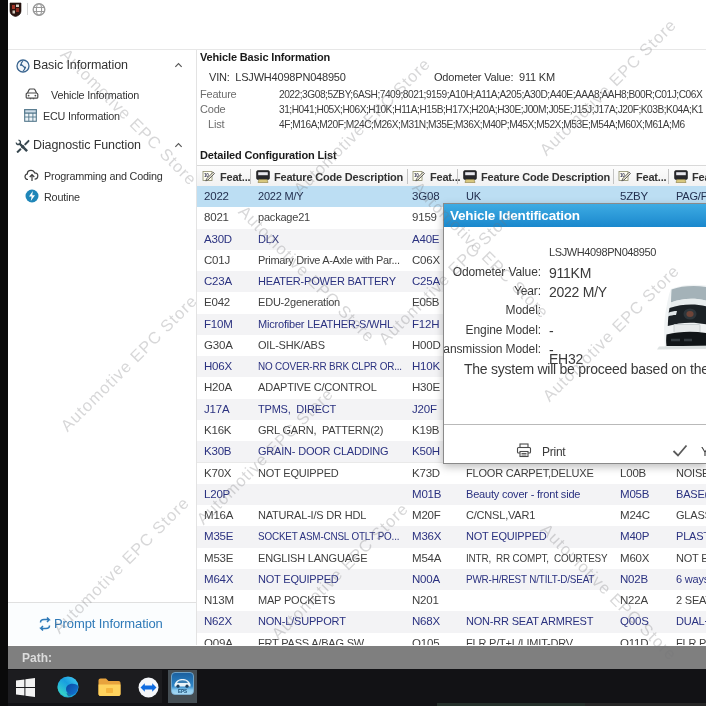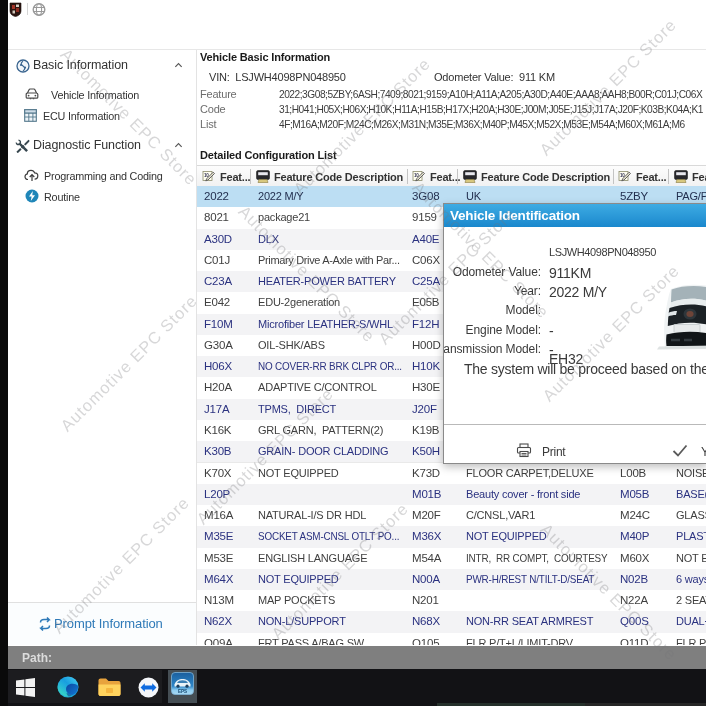--- a/index.html
+++ b/index.html
@@ -131,21 +131,21 @@
     <path d="M3.5 5.5 C3.5 3.5 5 2.5 7 2.5 h5 l-2 -2 M12.5 2.5 l-2.5 2.5" fill="none" stroke="#2f7ab8" stroke-width="1.5"></path>
     <path d="M12.5 8.5 C12.5 10.5 11 11.5 9 11.5 h-5 l2 2 M3.5 11.5 L6 9" fill="none" stroke="#2f7ab8" stroke-width="1.5"></path>
   </svg>
   <div class="mtxt" style="left:54px;top:616px;font-size:13px;letter-spacing:-0.1px;color:#2f7ab8;">Prompt Information</div>
 
   <div class="abs h1" style="left:200px;top:51px;">Vehicle Basic Information</div>
   <div class="abs lbl" style="left:209px;top:71px;">VIN:&nbsp; LSJWH4098PN048950</div>
   <div class="abs lbl" style="left:434px;top:71px;">Odometer Value:&nbsp; 911 KM</div>
   <div class="abs lbl gray" style="left:200px;top:88px;">Feature</div>
   <div class="abs lbl gray" style="left:200px;top:103px;">Code</div>
-  <div class="abs lbl gray" style="left:200px;top:118px;text-align:right;">List</div>
+  <div class="abs lbl gray" style="left:208px;top:118px;text-align:right;">List</div>
   <div class="abs codes" style="left:279px;top:89px;">2022;3G08;5ZBY;6ASH;7409;8021;9159;A10H;A11A;A205;A30D;A40E;AAA8;AAH8;B00R;C01J;C06X</div>
   <div class="abs codes" style="left:279px;top:104px;">31;H041;H05X;H06X;H10K;H11A;H15B;H17X;H20A;H30E;J00M;J05E;J15J;J17A;J20F;K03B;K04A;K1</div>
   <div class="abs codes" style="left:279px;top:119px;">4F;M16A;M20F;M24C;M26X;M31N;M35E;M36X;M40P;M45X;M52X;M53E;M54A;M60X;M61A;M6</div>
   <div class="abs h1" style="left:200px;top:149px;">Detailed Configuration List</div>
 
   <div class="abs" id="tablewrap">
     <div id="thead">
       <div class="hcell" style="left:5px;"><svg width="14" height="14" viewBox="0 0 14 14" style="margin-right:4px">
             <rect x="1" y="1.5" width="9" height="9" fill="#fffef0" stroke="#8a8a6a" stroke-width="0.8"></rect>
             <text x="2" y="6.5" font-size="4.5" fill="#335">10</text>

